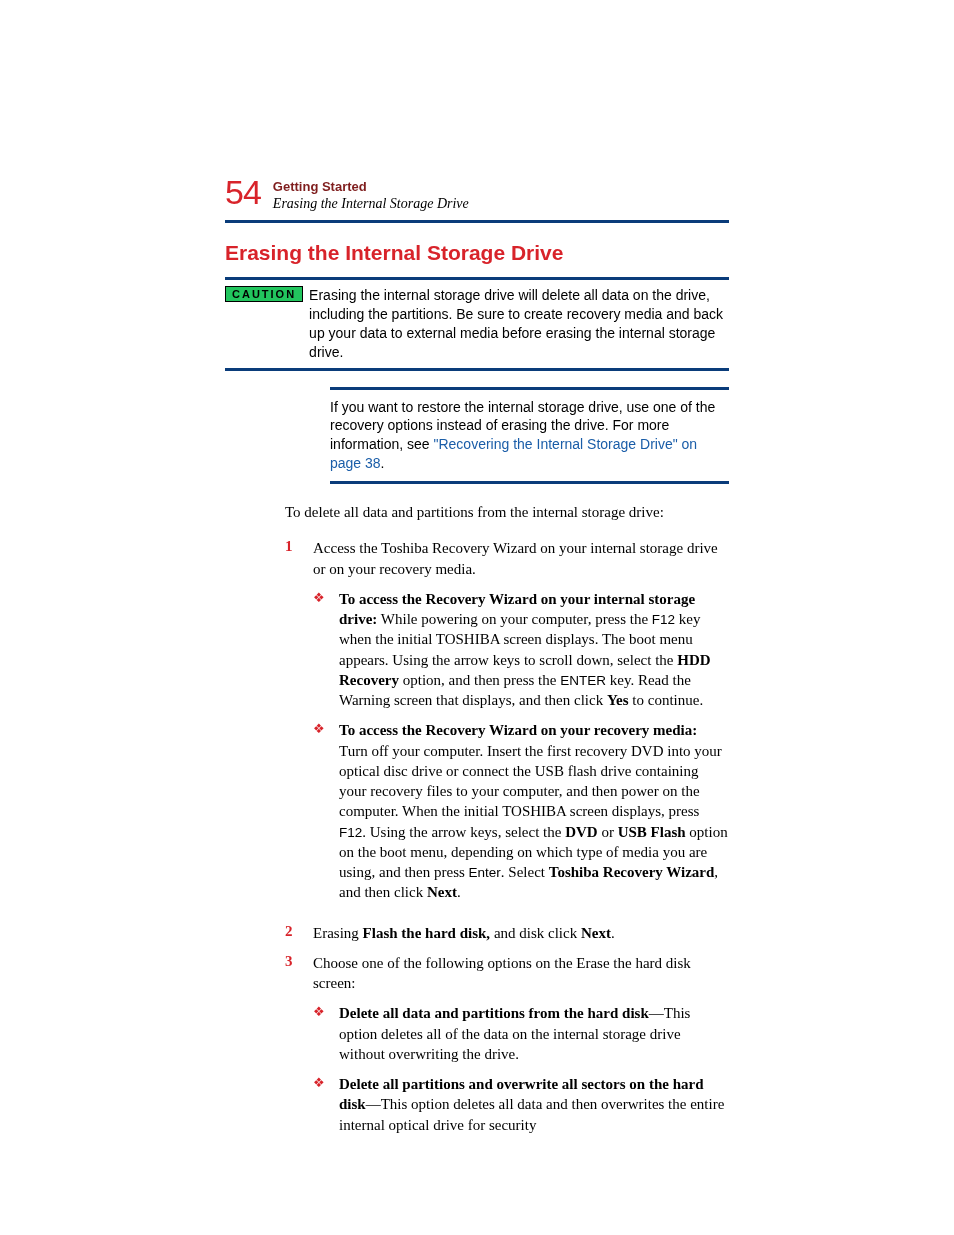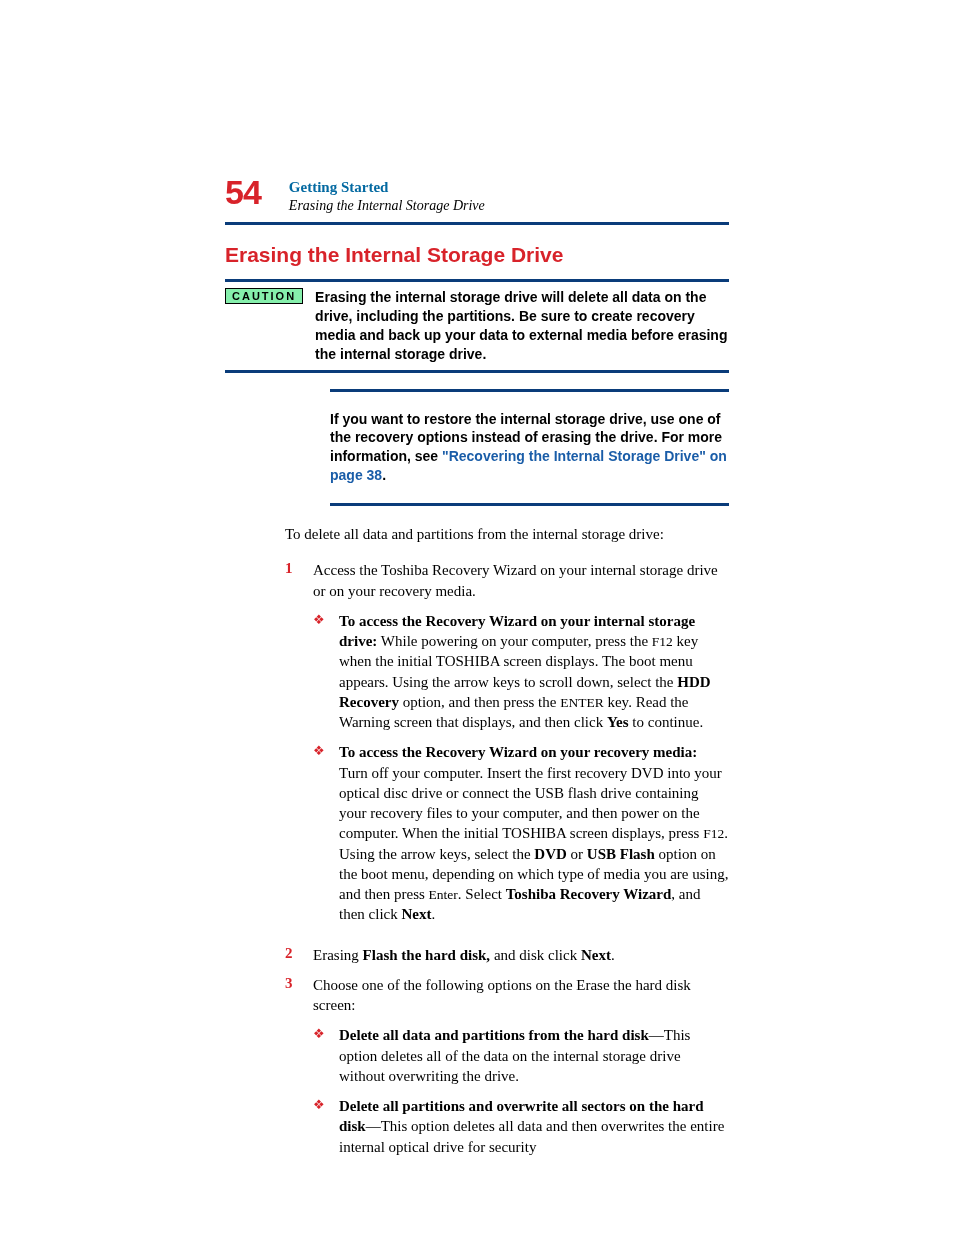--- a/index.html
+++ b/index.html
@@ -16,33 +16,33 @@
   }
   .header-row {
     display: flex;
     align-items: flex-start;
     margin-bottom: 8px;
   }
   .page-number {
     font-family: Arial, Helvetica, sans-serif;
     font-size: 34px;
     color: #d8232a;
-    font-weight: bold;
+    font-weight: normal;
     line-height: 1;
-    margin-right: 28px;
+    margin-right: 12px;
     letter-spacing: -1px;
   }
   .header-texts {
     padding-top: 4px;
   }
   .breadcrumb {
-    font-family: Liberation Serif, serif;
-    font-size: 15px;
-    font-weight: bold;
-    color: #0369a1;
+    font-family: Liberation Sans, sans-serif;
+    font-size: 13px;
+    font-weight: bold;
+    color: #7f1d1d;
     margin-bottom: 2px;
   }
   .subheading {
     font-family: "Times New Roman", Times, serif;
     font-style: italic;
     font-size: 14px;
     color: #000;
   }
   .rule-thick {
     height: 3px;
@@ -58,43 +58,42 @@
   }
   .caution-block {
     border-top: 3px solid #0a3c7a;
     border-bottom: 3px solid #0a3c7a;
     padding: 6px 0;
     display: flex;
     align-items: flex-start;
     margin-bottom: 16px;
   }
   .caution-label {
-    background: #86efac;
+    background: #22c55e;
     border: 1px solid #000;
     font-family: Arial, Helvetica, sans-serif;
     font-size: 11px;
     font-weight: bold;
     letter-spacing: 2px;
     padding: 1px 6px;
-    margin-right: 12px;
+    margin-right: 6px;
     color: #000;
     white-space: nowrap;
     flex-shrink: 0;
   }
   .caution-text, .note-text {
     font-family: Arial, Helvetica, sans-serif;
     font-size: 14px;
     line-height: 1.35;
     color: #000;
-    font-weight: bold;
   }
   .note-block {
     border-top: 3px solid #0a3c7a;
     border-bottom: 3px solid #0a3c7a;
-    padding: 18px 0;
+    padding: 8px 0;
     margin-left: 105px;
     margin-bottom: 18px;
   }
   .link {
     color: #1a5da8;
   }
   .intro-para {
     font-family: "Times New Roman", Times, serif;
     font-size: 15px;
     margin-left: 60px;
@@ -140,21 +139,21 @@
     flex-shrink: 0;
     line-height: 1.4;
   }
   .sub-body {
     font-family: "Times New Roman", Times, serif;
     font-size: 15px;
     line-height: 1.35;
     flex: 1;
   }
   .sans {
-    font-family: Liberation Serif, serif;
+    font-family: Liberation Sans, sans-serif;
     font-size: 13.5px;
   }
   b { font-weight: bold; }
 </style>
 </head>
 <body>
 
 <div class="page">
 
   <div class="header-row">

